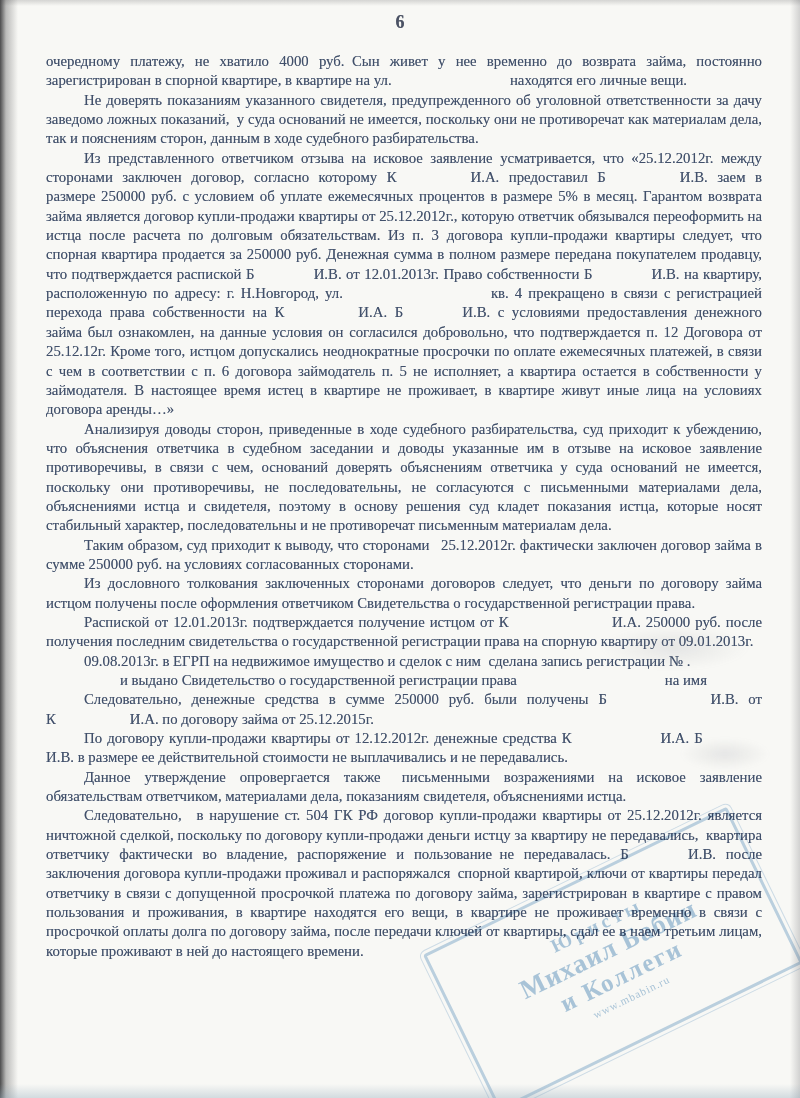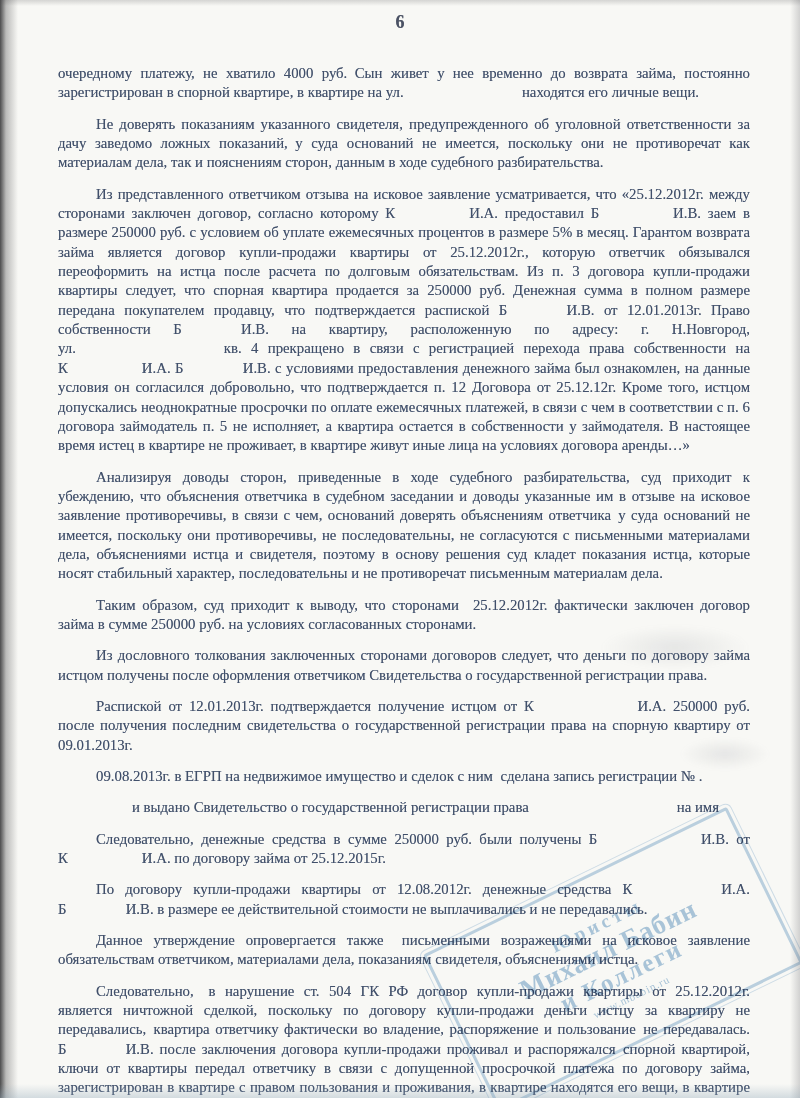--- a/index.html
+++ b/index.html
@@ -18,21 +18,21 @@
     color:#4b5264;
     text-shadow:0 0 .5px rgba(75,82,100,.6);
   }
   .doc-body{
     position:absolute;left:46px;top:52px;width:716px;
     color:#41506b;
     font-size:14.8px;line-height:19.35px;
     text-align:justify;
     text-shadow:0 0 .5px rgba(63,78,104,.55);
   }
-  .doc-body p{margin:12px;padding:0;}
+  .doc-body p{margin:0;padding:0;}
   .doc-body p.indent{text-indent:38px;}
   
   .edge-left{position:absolute;left:0;top:0;bottom:0;width:18px;
     background:linear-gradient(90deg, rgba(28,28,30,.78) 0px, rgba(28,28,30,.28) 6px, rgba(28,28,30,0) 18px);
     pointer-events:none;}
   .edge-top{position:absolute;left:0;top:0;right:0;height:6px;
     background:linear-gradient(180deg, rgba(70,70,72,.20), rgba(70,70,72,0));pointer-events:none;}
   .edge-right{position:absolute;right:0;top:0;bottom:0;width:10px;
     background:linear-gradient(270deg, rgba(70,70,78,.22), rgba(70,70,78,0));pointer-events:none;}
   .edge-bottom{position:absolute;left:0;right:0;bottom:0;height:14px;
@@ -72,21 +72,21 @@
       <p>очередному платежу, не хватило 4000 руб. Сын живет у нее временно до возврата займа, постоянно зарегистрирован в спорной квартире, в квартире на ул.        находятся его личные вещи.</p>
       <p class="indent">Не доверять показаниям указанного свидетеля, предупрежденного об уголовной ответственности за дачу заведомо ложных показаний, у суда оснований не имеется, поскольку они не противоречат как материалам дела, так и пояснениям сторон, данным в ходе судебного разбирательства.</p>
       <p class="indent">Из представленного ответчиком отзыва на исковое заявление усматривается, что «25.12.2012г. между сторонами заключен договор, согласно которому К     И.А. предоставил Б     И.В. заем в размере 250000 руб. с условием об уплате ежемесячных процентов в размере 5% в месяц. Гарантом возврата займа является договор купли-продажи квартиры от 25.12.2012г., которую ответчик обязывался переоформить на истца после расчета по долговым обязательствам. Из п. 3 договора купли-продажи квартиры следует, что спорная квартира продается за 250000 руб. Денежная сумма в полном размере передана покупателем продавцу, что подтверждается распиской Б    И.В. от 12.01.2013г. Право собственности Б    И.В. на квартиру, расположенную по адресу: г. Н.Новгород, ул.          кв. 4 прекращено в связи с регистрацией перехода права собственности на К     И.А. Б    И.В. с условиями предоставления денежного займа был ознакомлен, на данные условия он согласился добровольно, что подтверждается п. 12 Договора от 25.12.12г. Кроме того, истцом допускались неоднократные просрочки по оплате ежемесячных платежей, в связи с чем в соответствии с п. 6 договора займодатель п. 5 не исполняет, а квартира остается в собственности у займодателя. В настоящее время истец в квартире не проживает, в квартире живут иные лица на условиях договора аренды…»</p>
       <p class="indent">Анализируя доводы сторон, приведенные в ходе судебного разбирательства, суд приходит к убеждению, что объяснения ответчика в судебном заседании и доводы указанные им в отзыве на исковое заявление противоречивы, в связи с чем, оснований доверять объяснениям ответчика у суда оснований не имеется, поскольку они противоречивы, не последовательны, не согласуются с письменными материалами дела, объяснениями истца и свидетеля, поэтому в основу решения суд кладет показания истца, которые носят стабильный характер, последовательны и не противоречат письменным материалам дела.</p>
       <p class="indent">Таким образом, суд приходит к выводу, что сторонами  25.12.2012г. фактически заключен договор займа в сумме 250000 руб. на условиях согласованных сторонами.</p>
       <p class="indent">Из дословного толкования заключенных сторонами договоров следует, что деньги по договору займа истцом получены после оформления ответчиком Свидетельства о государственной регистрации права.</p>
       <p class="indent">Распиской от 12.01.2013г. подтверждается получение истцом от К       И.А. 250000 руб. после получения последним свидетельства о государственной регистрации права на спорную квартиру от 09.01.2013г.</p>
       <p class="indent">09.08.2013г. в ЕГРП на недвижимое имущество и сделок с ним сделана запись регистрации № .</p>
       <p>     и выдано Свидетельство о государственной регистрации права          на имя</p>
       <p class="indent">Следовательно, денежные средства в сумме 250000 руб. были получены Б       И.В. от К     И.А. по договору займа от 25.12.2015г.</p>
-      <p class="indent">По договору купли-продажи квартиры от 12.08.2012г. денежные средства К      И.А. Б    И.В. в размере ее действительной стоимости не выплачивались и не передавались.</p>
+      <p class="indent">По договору купли-продажи квартиры от 12.12.2012г. денежные средства К      И.А. Б    И.В. в размере ее действительной стоимости не выплачивались и не передавались.</p>
       <p class="indent">Данное утверждение опровергается также  письменными возражениями на исковое заявление обязательствам ответчиком, материалами дела, показаниям свидетеля, объяснениями истца.</p>
       <p class="indent">Следовательно,  в нарушение ст. 504 ГК РФ договор купли-продажи квартиры от 25.12.2012г. является ничтожной сделкой, поскольку по договору купли-продажи деньги истцу за квартиру не передавались, квартира ответчику фактически во владение, распоряжение и пользование не передавалась. Б    И.В. после заключения договора купли-продажи проживал и распоряжался спорной квартирой, ключи от квартиры передал ответчику в связи с допущенной просрочкой платежа по договору займа, зарегистрирован в квартире с правом пользования и проживания, в квартире находятся его вещи, в квартире не проживает временно в связи с просрочкой оплаты долга по договору займа, после передачи ключей от квартиры, сдал ее в наем третьим лицам, которые проживают в ней до настоящего времени.</p>
     </div>
 
   <div class="smudge smudge-1"></div>
   <div class="smudge smudge-2"></div>
 
   <div class="stamp">
     <div class="s1">Юристы</div>
     <div class="s2">Михаил Бабин</div>

